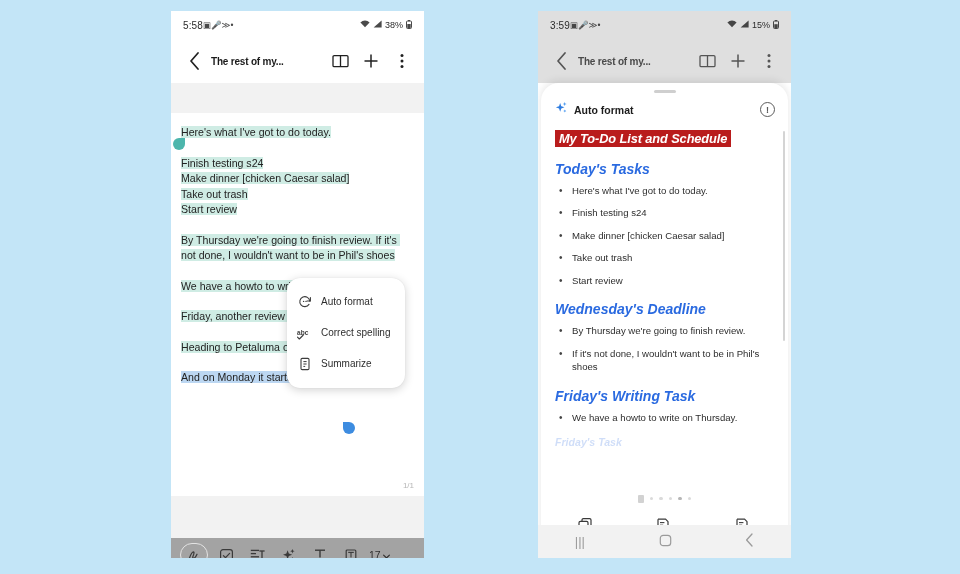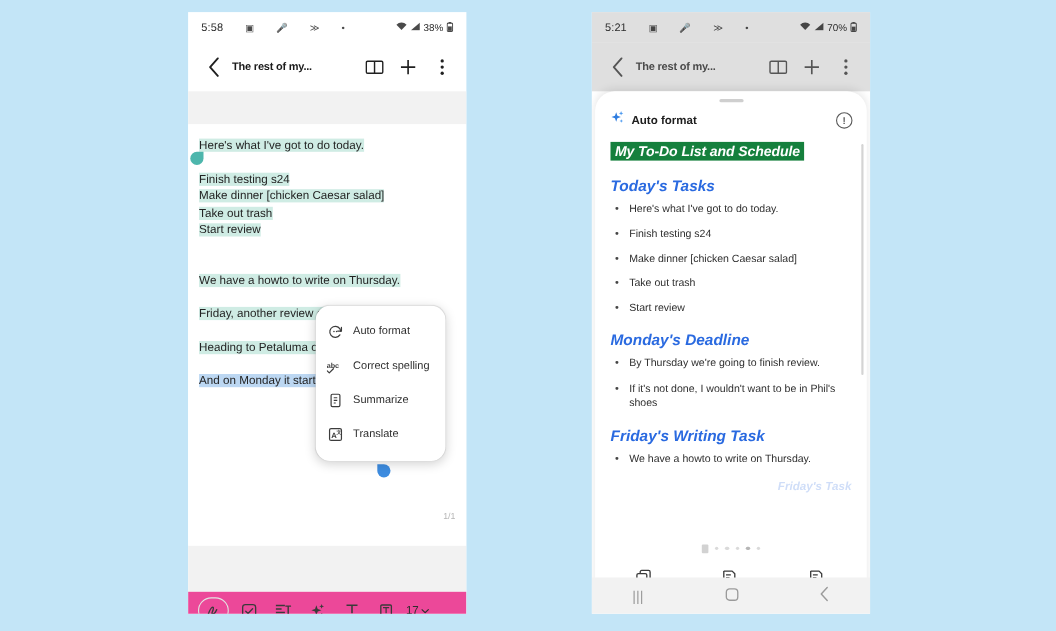--- a/index.html
+++ b/index.html
@@ -21,21 +21,21 @@
   #phone-right { left: 538px; top: 11px; width: 253px; height: 547px; }
 
   
   .statusbar {
     height: 28px;
     display: flex; align-items: center;
     padding: 0 12px;
     font-size: 9.5px;
     color: #2b2b2b;
   }
-  .sb-left { display: flex; align-items: center; gap: 20px; }
+  .sb-left { display: flex; align-items: center; gap: 0; }
   .sb-right { margin-left: auto; display: flex; align-items: center; gap: 3px; }
   .sb-time { font-size: 10px; font-weight: 400; letter-spacing: .1px; }
   .sb-ico { font-size: 8.5px; line-height: 1; opacity: .85; }
   .sb-batt { font-size: 9px; }
   .statusbar.gray { background: #dfdfdf; }
 
   
   .appbar {
     height: 44px;
     display: flex; align-items: center;
@@ -77,21 +77,21 @@
   .nwrap { margin-bottom: 0; }
 
   
   .handle {
     position: absolute; width: 12px; height: 12px;
   }
   .handle.teal { background: #4db6ac; border-radius: 12px 0 12px 12px; }
   .handle.blue { background: #3d8ce0; border-radius: 0 12px 12px 12px; }
 
   .page-ind {
-    position: absolute; right: 10px; bottom: 22px;
+    position: absolute; right: 10px; bottom: 6px;
     font-size: 8px; color: #b6b6b6;
   }
 
   
   .ctxmenu {
     position: absolute;
     left: 116px; top: 165px;
     width: 118px;
     background: #fff;
     border-radius: 13px;
@@ -104,21 +104,21 @@
     height: 31px;
     padding: 0 10px;
     gap: 9px;
   }
   .ctx-ico { width: 15px; height: 15px; flex: 0 0 15px; display:flex; align-items:center; justify-content:center; color:#3c3c3c; }
   .ctx-lb { font-size: 10px; color: #2e2e2e; }
 
   
   .edit-spacer { height: 42px; background: #f2f2f2; }
   .fmtbar {
-    height: 34px; background: #ec4899;
+    height: 34px; background: #a3a3a3;
     display: flex; align-items: center;
     padding: 0 9px; gap: 0;
   }
   .fmt-item {
     width: 31px; height: 24px;
     display: flex; align-items: center; justify-content: center;
     color: #3a3a3a;
   }
   .fmt-item.active {
     border: 1px solid #e3e3e3; border-radius: 14px;
@@ -149,40 +149,40 @@
     height: 28px;
   }
   .sheet-title { font-size: 10.5px; font-weight: 700; color: #1d1d1d; margin-left: 6px; }
   .sheet-info { margin-left: auto; width: 15px; height: 15px; border: 1.1px solid #5b5b5b; border-radius: 50%;
                 display: flex; align-items: center; justify-content: center; font-size: 9px; color: #5b5b5b; font-weight:700; }
 
   .sheet-body { position: relative; padding: 8px 14px 0 14px; height: 370px; overflow: hidden; }
   .doc-title {
     display: inline-block;
     font-size: 12.8px; font-weight: 700; font-style: italic;
-    color: #ffffff; background: #15803d;
+    color: #ffffff; background: #b91c1c;
     padding: 1px 4px;
     letter-spacing: -.1px;
   }
   .doc-h {
     font-size: 14px; font-weight: 700; font-style: italic;
     color: #2a6ae0;
     margin: 14px 0 7px 0;
   }
   .doc-li {
     display: flex; gap: 8px;
     font-size: 9.6px; line-height: 13.5px; color: #2e2e2e;
     margin-bottom: 9px;
     padding-left: 4px;
   }
   .doc-li .bul { flex: 0 0 5px; font-size: 10px; line-height: 13px; color: #444; }
   .doc-fade {
     margin-top: 12px;
     font-size: 10.6px; font-weight: 700; font-style: italic;
-    color: #2a6ae0; opacity: .22; text-align: right;
+    color: #2a6ae0; opacity: .22;
   }
   .vscroll {
     position: absolute; right: 3px; top: 10px;
     width: 2.5px; height: 210px; background: #d4d4d4; border-radius: 2px;
   }
 
   .dots { display: flex; align-items: center; justify-content: center; gap: 6px; height: 16px; }
   .dot { width: 3.5px; height: 3.5px; border-radius: 50%; background: #dadada; }
   .dot.sq { width: 6px; height: 8px; border-radius: 1px; background: #d2d2d2; }
   .dot.on { background: #b6b6b6; }
@@ -275,20 +275,21 @@
 
     <div class="note-body">
 
       <div class="nline"><span class="hl">Here's what I've got to do today.</span></div>
       <div class="nblank"></div>
       <div class="nline"><span class="hl">Finish testing s24</span></div>
       <div class="nline"><span class="hl">Make dinner [chicken Caesar salad]</span></div>
       <div class="nline"><span class="hl">Take out trash</span></div>
       <div class="nline"><span class="hl">Start review</span></div>
       <div class="nblank"></div>
+      <div class="nline nwrap"><span class="hl">By Thursday we're going to finish review. If it's not done, I wouldn't want to be in Phil's shoes</span></div>
       <div class="nblank"></div>
       <div class="nline"><span class="hl">We have a howto to write on Thursday.</span></div>
       <div class="nblank"></div>
       <div class="nline nwrap"><span class="hl">Friday, another review and an opinion story</span></div>
       <div class="nblank"></div>
       <div class="nline"><span class="hl">Heading to Petaluma on Sunday</span></div>
       <div class="nblank"></div>
       <div class="nline"><span class="hl-blue">And on Monday it starts again.</span></div>
 
       <div class="handle teal" style="left:2px; top:25px;"></div>
@@ -319,30 +320,20 @@
           <span class="ctx-ico">
             <svg width="14" height="14" viewBox="0 0 14 14">
                 <rect x="3" y="1.4" width="8" height="11.2" rx="1.2" fill="none" stroke="#3c3c3c" stroke-width="1.1"></rect>
                 <line x1="5.4" y1="4.6" x2="8.6" y2="4.6" stroke="#3c3c3c" stroke-width="1"></line>
                 <line x1="5.4" y1="7" x2="8.6" y2="7" stroke="#3c3c3c" stroke-width="1"></line>
                 <line x1="5.4" y1="9.4" x2="7.2" y2="9.4" stroke="#3c3c3c" stroke-width="1"></line>
               </svg>
           </span>
           <span class="ctx-lb">Summarize</span>
         </div>
-        <div class="ctxitem">
-          <span class="ctx-ico">
-            <svg width="14" height="14" viewBox="0 0 14 14">
-                <rect x="1.6" y="1.6" width="10.8" height="10.8" rx="1.4" fill="none" stroke="#3c3c3c" stroke-width="1.1"></rect>
-                <text x="3.1" y="10" font-family="Liberation Sans, sans-serif" font-size="7" font-weight="700" fill="#3c3c3c">A</text>
-                <text x="8" y="6.6" font-family="Liberation Sans, sans-serif" font-size="4.6" font-weight="700" fill="#3c3c3c">文</text>
-              </svg>
-          </span>
-          <span class="ctx-lb">Translate</span>
-        </div>
       </div>
 
       <div class="page-ind">1/1</div>
     </div>
 
     <div class="edit-spacer"></div>
 
     <div class="fmtbar">
       <div class="fmt-item active">
         <svg width="15" height="13" viewBox="0 0 15 13">
@@ -395,38 +386,38 @@
         </span>
       </div>
     </div>
 
   </div>
 
   <div class="phone" id="phone-right">
 
     <div class="statusbar gray">
       <div class="sb-left">
-        <span class="sb-time">5:21</span>
+        <span class="sb-time">3:59</span>
         <span class="sb-ico">▣</span>
         <span class="sb-ico">🎤</span>
         <span class="sb-ico">≫</span>
         <span class="sb-ico">•</span>
       </div>
       <div class="sb-right">
         <span class="sb-ico">
           <svg width="10" height="8" viewBox="0 0 10 8">
               <path d="M5 7.2 0.4 2.4a6.5 6.5 0 0 1 9.2 0z" fill="#2b2b2b"></path>
             </svg>
         </span>
         <span class="sb-ico">
           <svg width="9" height="8" viewBox="0 0 9 8">
               <path d="M8.6 0.6 0.6 7.4h8z" fill="#2b2b2b"></path>
             </svg>
         </span>
-        <span class="sb-batt">70%</span>
+        <span class="sb-batt">15%</span>
         <span class="sb-ico">
           <svg width="6" height="9" viewBox="0 0 6 9">
               <rect x="0.5" y="1" width="5" height="7.5" rx="1" fill="none" stroke="#2b2b2b" stroke-width="1"></rect>
               <rect x="2" y="0" width="2" height="1.2" fill="#2b2b2b"></rect>
               <rect x="1.3" y="4.2" width="3.4" height="3.8" fill="#2b2b2b"></rect>
             </svg>
         </span>
       </div>
     </div>
 
@@ -497,21 +488,21 @@
           </div>
         <div class="doc-li">
             <span class="bul">•</span>
             <span>Take out trash</span>
           </div>
         <div class="doc-li">
             <span class="bul">•</span>
             <span>Start review</span>
           </div>
 
-        <div class="doc-h">Monday's Deadline</div>
+        <div class="doc-h">Wednesday's Deadline</div>
         <div class="doc-li">
             <span class="bul">•</span>
             <span>By Thursday we're going to finish review.</span>
           </div>
         <div class="doc-li">
             <span class="bul">•</span>
             <span>If it's not done, I wouldn't want to be in Phil's shoes</span>
           </div>
 
         <div class="doc-h">Friday's Writing Task</div>

